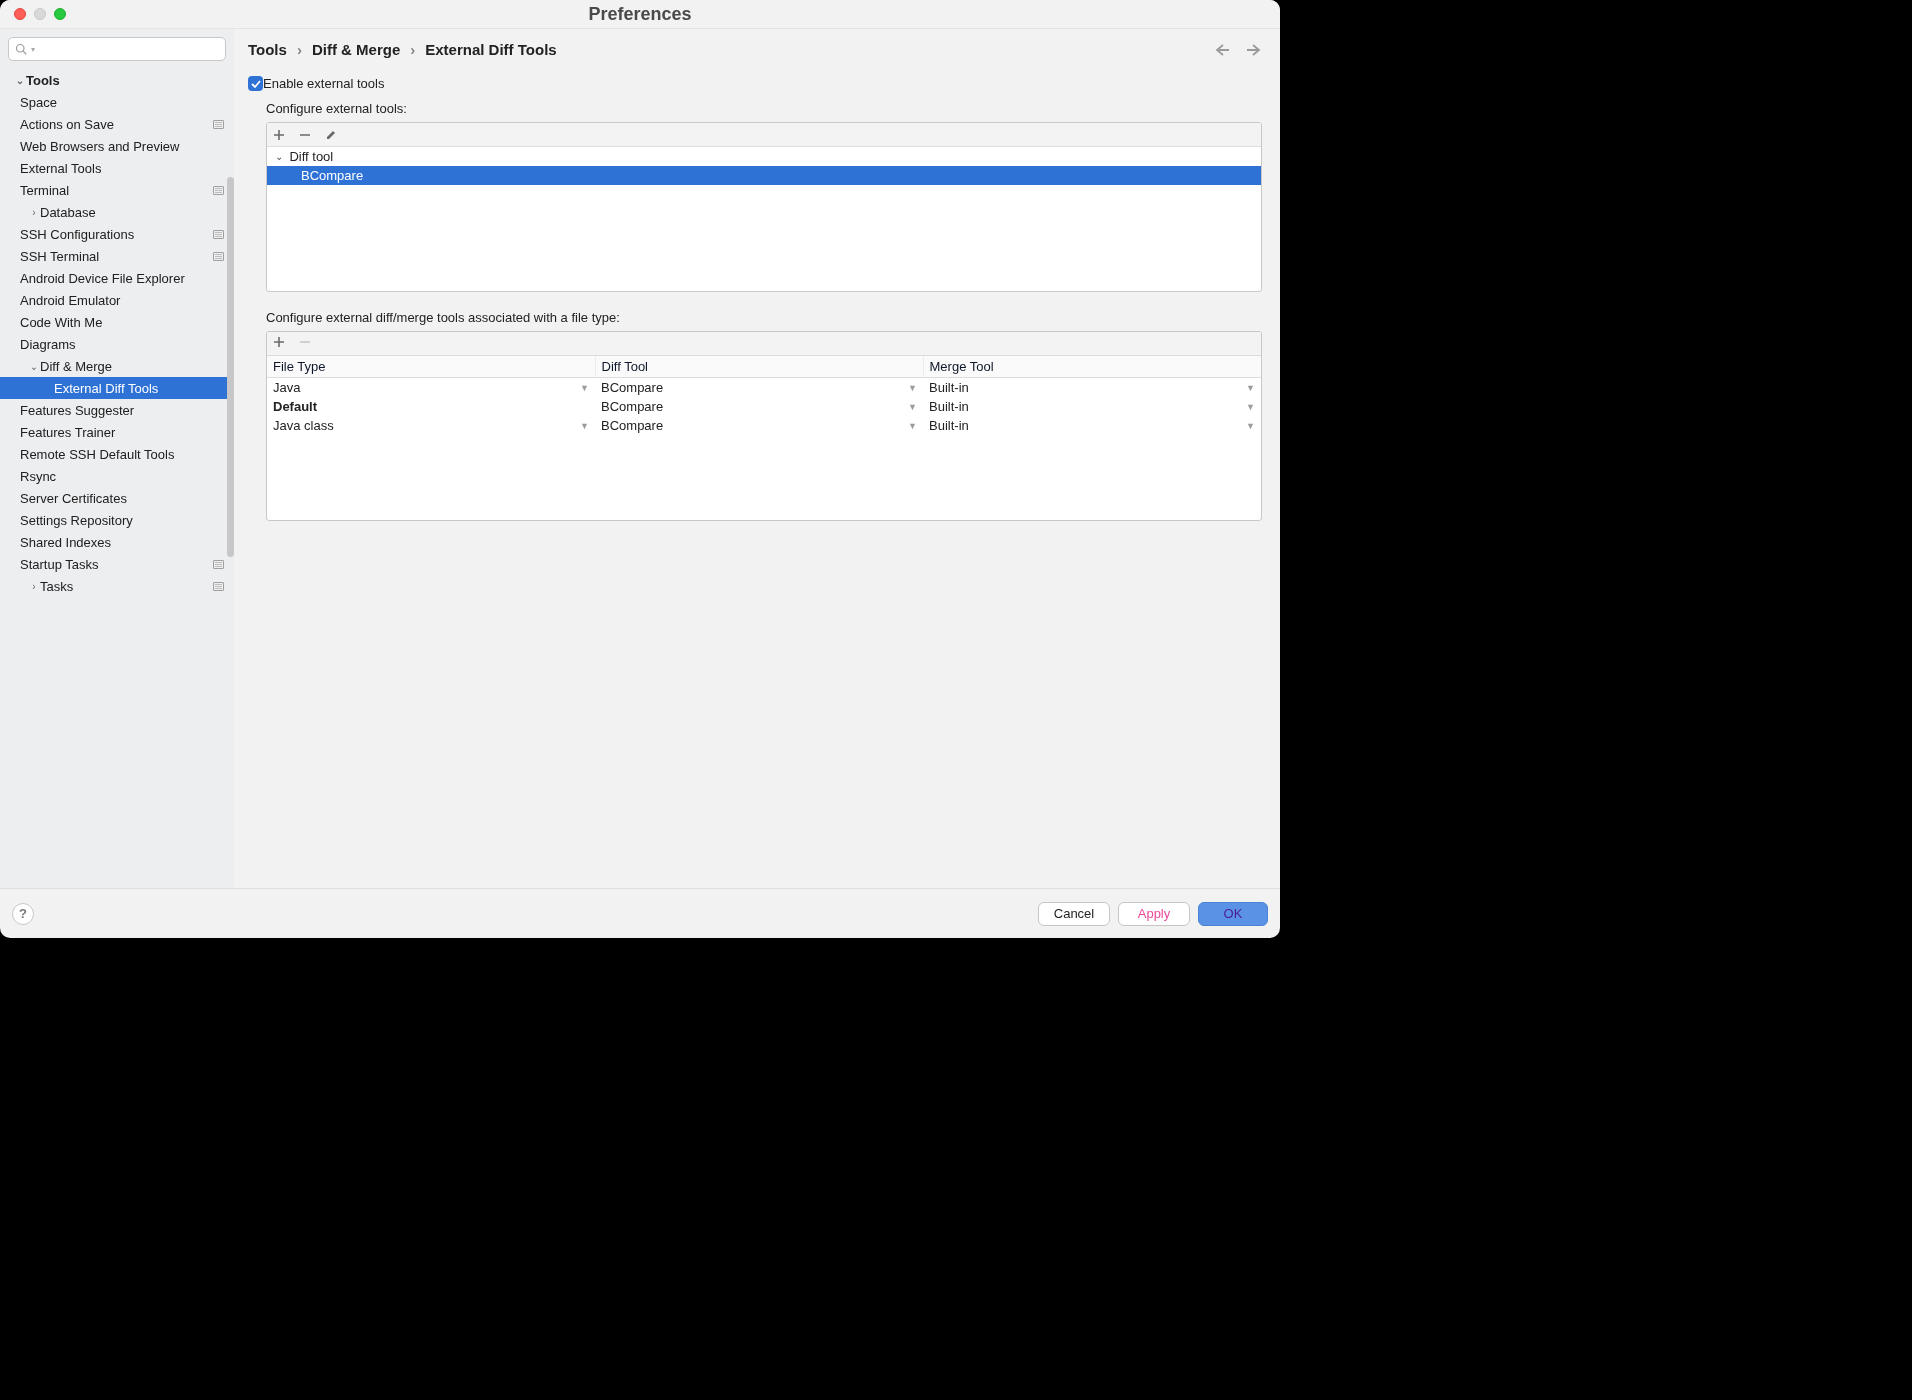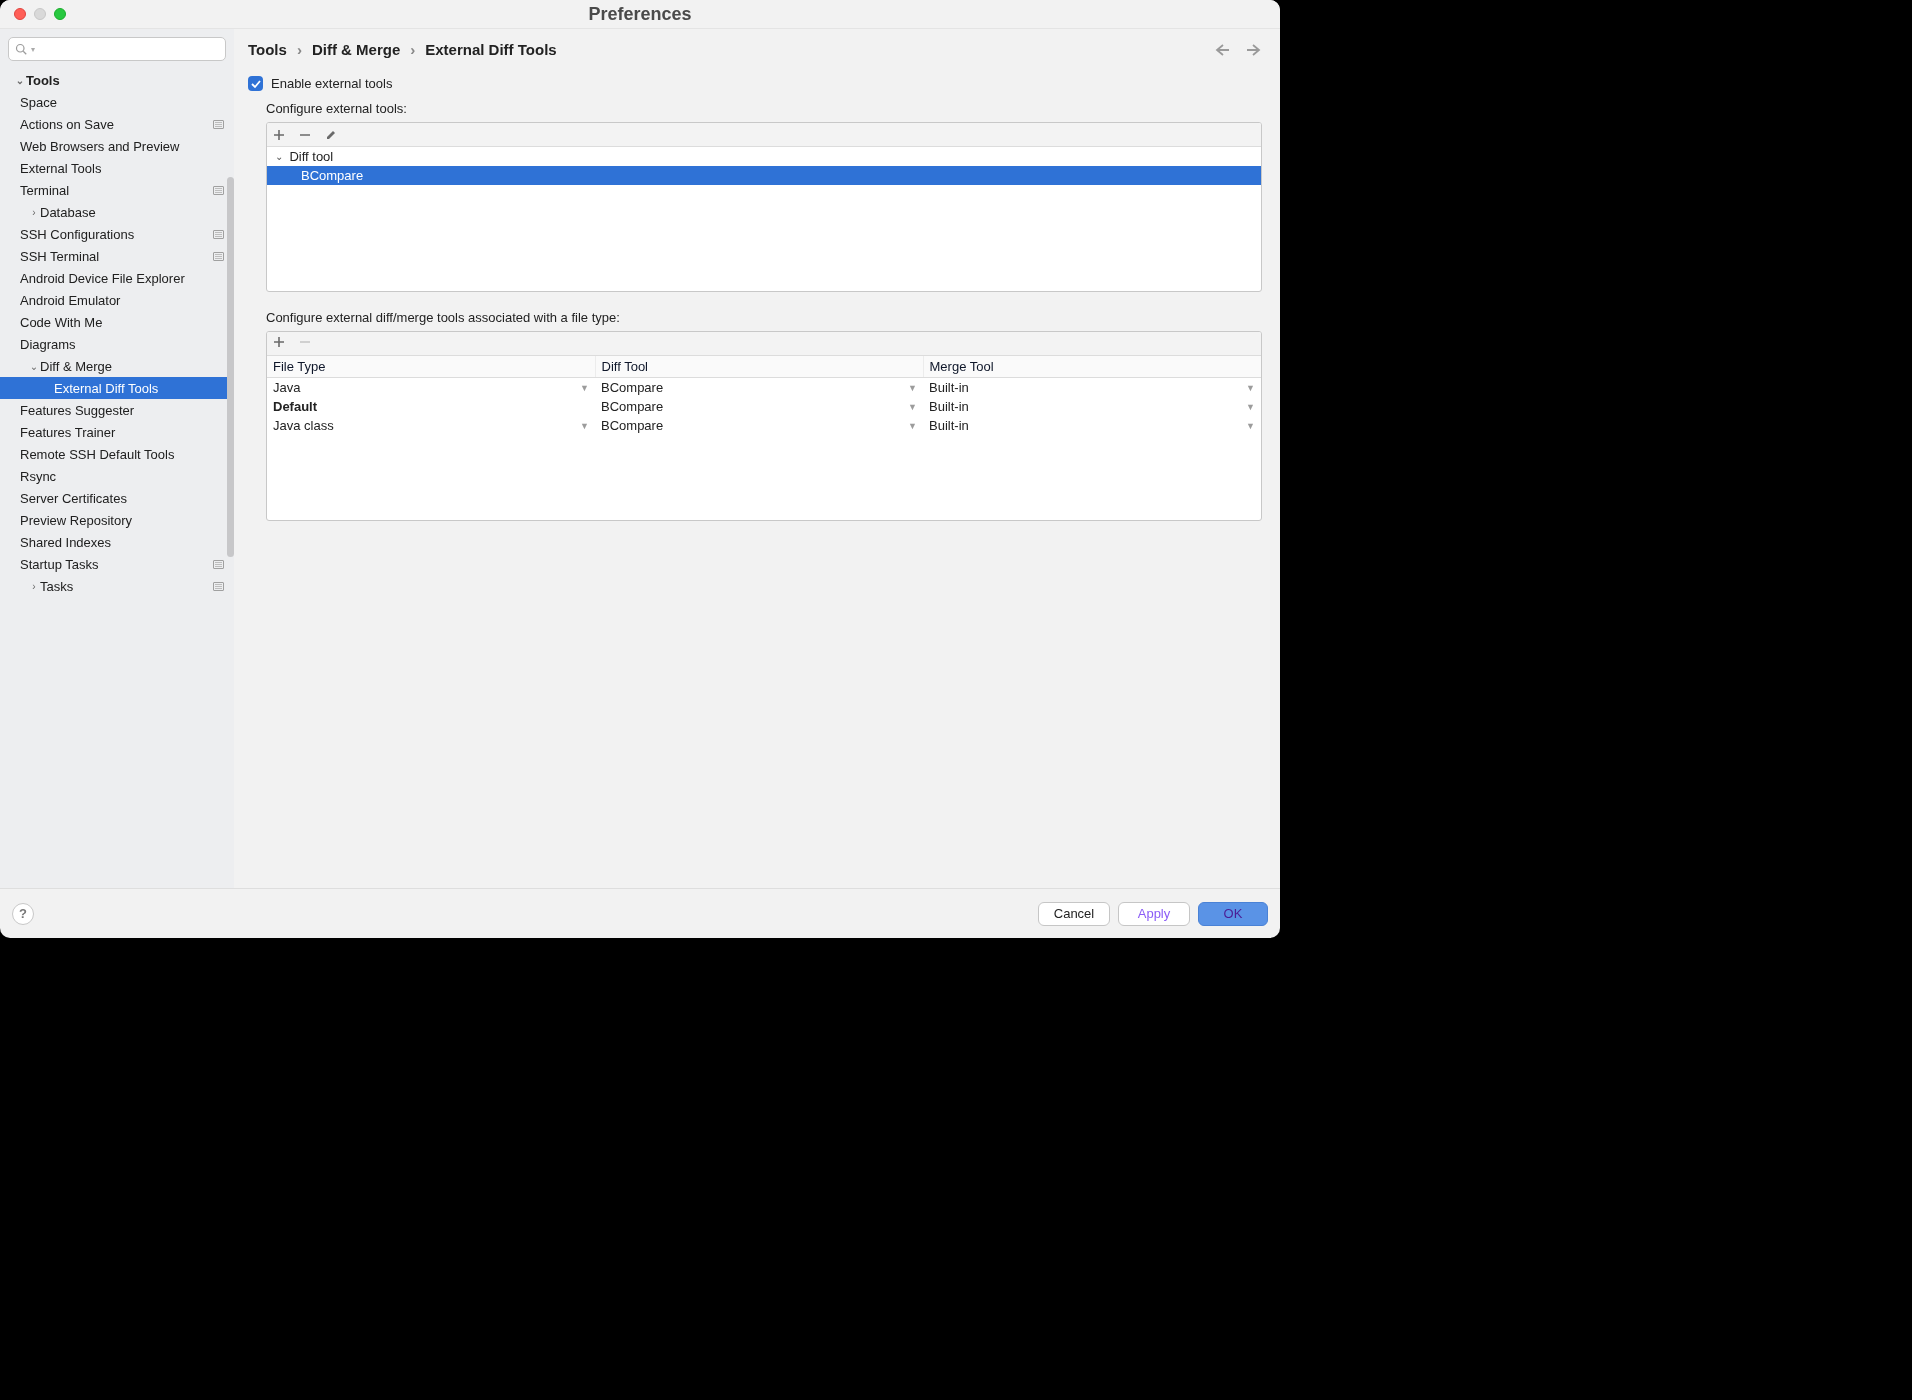--- a/index.html
+++ b/index.html
@@ -158,21 +158,21 @@
     right: 18px; top: 14px;
     display: flex; gap: 16px;
     color: #888;
   }
   .nav-arrows svg { width: 16px; height: 14px; }
 
   .section {
     margin-top: 18px;
   }
   .checkbox-row {
-    display: flex; align-items: center; gap: 8px;
+    display: flex; align-items: center; 
     font-size: 13px;
   }
   .chk {
     width: 15px; height: 15px;
     border-radius: 4px;
     background: #2f72d6;
     display: inline-flex; align-items: center; justify-content: center;
     color: #fff;
   }
   .indent { margin-left: 18px; }
@@ -278,21 +278,21 @@
     min-width: 72px;
     padding: 0 14px;
     border: 1px solid #c6c6c6;
     border-radius: 6px;
     background: #fff;
     font-size: 13px;
     color: #222;
     display: inline-flex; align-items: center; justify-content: center;
     margin-left: 8px;
   }
-  .btn.disabled { color: #8b5cf6; }
+  .btn.disabled { color: #ec4899; }
   .btn.primary {
     background: #5a93e6;
     border-color: #4a82d6;
     color: #4c1d95;
     min-width: 70px;
   }
 </style>
 </head>
 <body>
 
@@ -381,21 +381,21 @@
         <div class="tree-row lv2">
             <span class="label">Remote SSH Default Tools</span>
           </div>
         <div class="tree-row lv2">
             <span class="label">Rsync</span>
           </div>
         <div class="tree-row lv2">
             <span class="label">Server Certificates</span>
           </div>
         <div class="tree-row lv2">
-            <span class="label">Preview Repository</span>
+            <span class="label">Settings Repository</span>
           </div>
         <div class="tree-row lv2">
             <span class="label">Shared Indexes</span>
           </div>
         <div class="tree-row lv2">
             <span class="label">Startup Tasks</span>
             <span class="tag"></span>
           </div>
         <div class="tree-row lv2 has-arrow">
             <span class="arrow">›</span>

